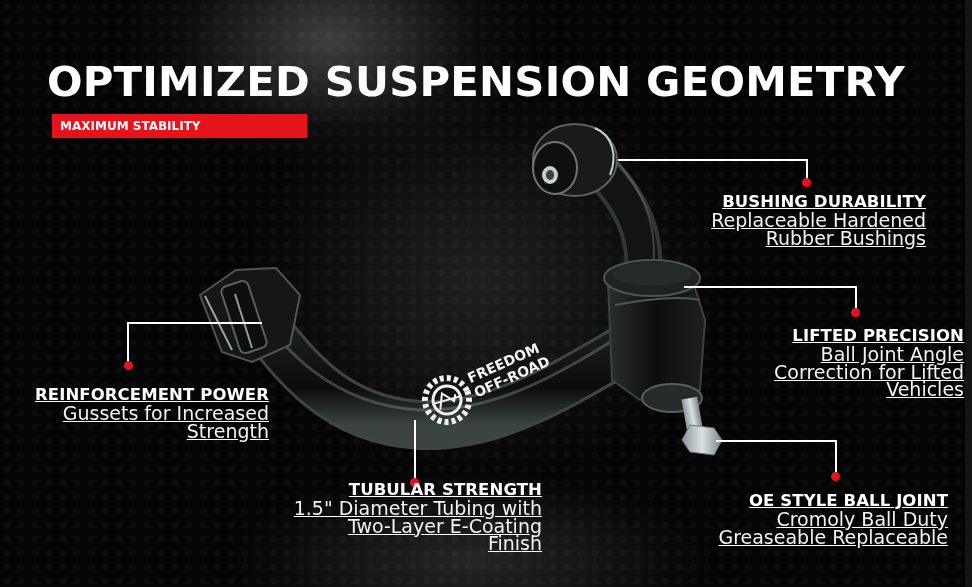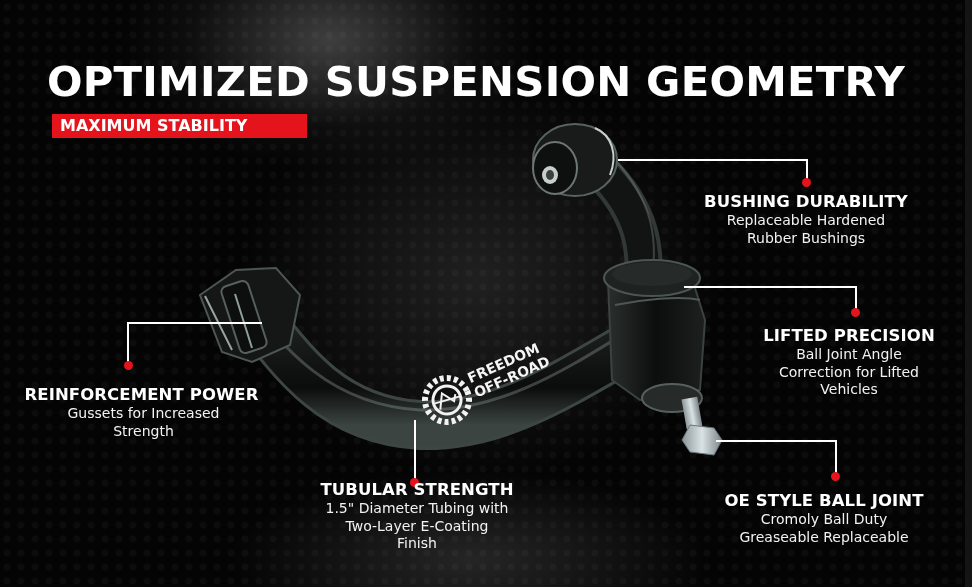--- a/index.html
+++ b/index.html
@@ -21,31 +21,31 @@
     opacity: 0.6;
   }
   .title {
     position: absolute; left: 47px; top: 58px; margin: 0;
     font-family: "DejaVu Sans", sans-serif; font-weight: bold;
     font-size: 41px; letter-spacing: 0.2px; color: #fff; white-space: nowrap;
     transform: scaleX(1.02); transform-origin: left top;
   }
   .badge {
     position: absolute; left: 52px; top: 114px; height: 24px; width: 255px;
-    background: #e5141c; color: #fff; font-weight: bold; font-size: 16px;
+    background: #e5141c; color: #fff; font-weight: bold; font-size: 12px;
     line-height: 24px; padding-left: 8px; box-sizing: border-box; white-space: nowrap;
   }
   .product { position: absolute; left: 0; top: 0; width: 965px; height: 587px; }
-  .callout { position: absolute; text-align: center; color: #fff; }
+  .callout { position: absolute; text-align: right; color: #fff; text-decoration: underline; }
   .callout .h {
     font-family: "DejaVu Sans", sans-serif; font-weight: bold; font-size: 16.5px;
     line-height: 20px; white-space: nowrap; letter-spacing: 0.1px;
   }
   .callout .d {
-    font-family: "DejaVu Sans", sans-serif; font-size: 14px; line-height: 17.5px;
+    font-family: "DejaVu Sans", sans-serif; font-size: 19px; line-height: 17.5px;
     white-space: pre-line; color: #f2f2f2; font-weight: normal;
   }
   .line { position: absolute; background: #fff; }
   .dot { position: absolute; width: 9px; height: 9px; border-radius: 50%; background: #e3141b; }
 </style>
 </head>
 <body>
 
 <div class="canvas">
   <div class="pattern"></div>

